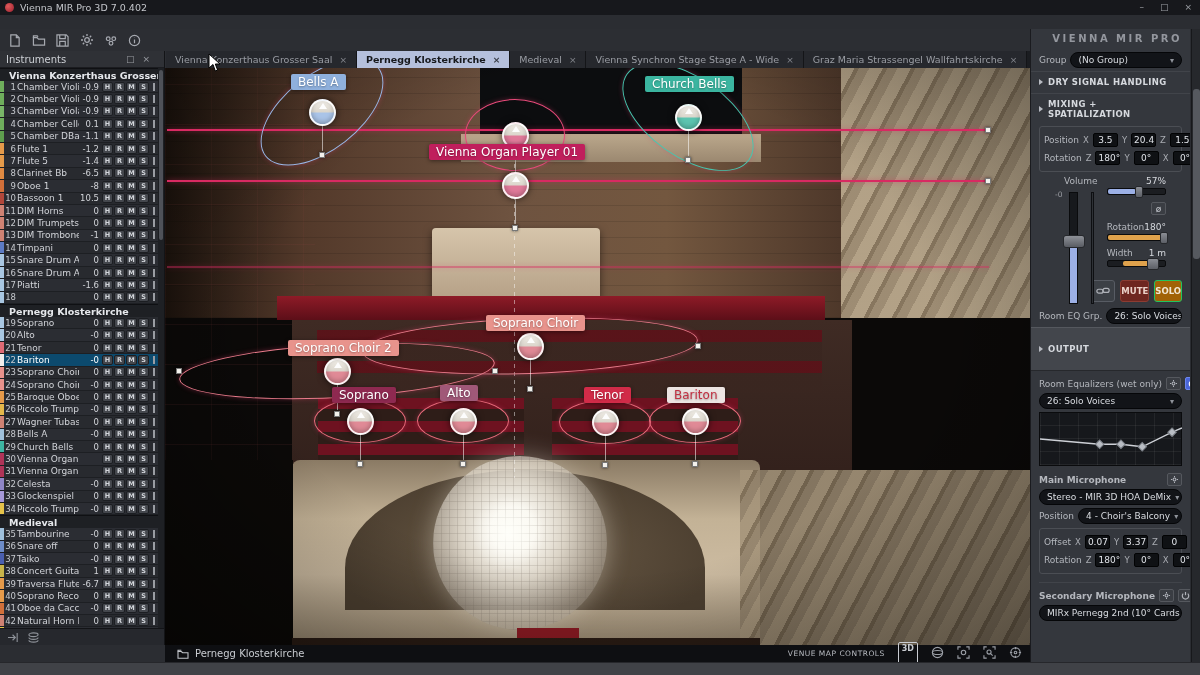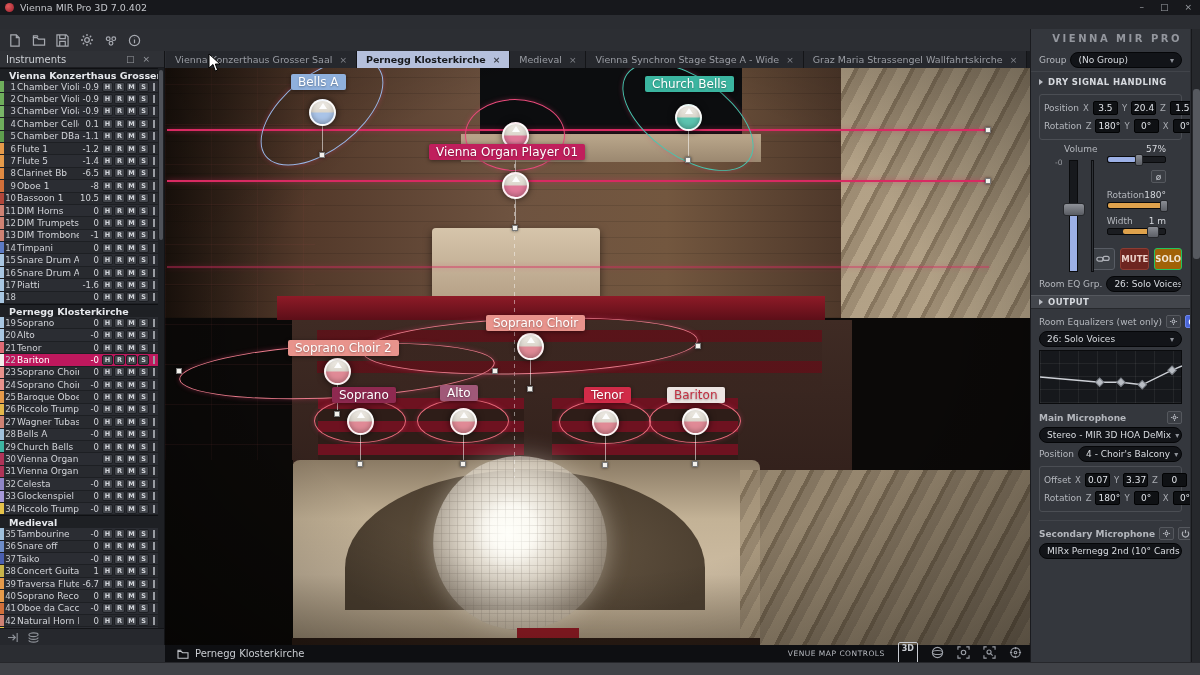--- a/index.html
+++ b/index.html
@@ -24,21 +24,21 @@
   #ipanel{position:absolute;left:0;top:51px;width:165px;height:594px;background:#2a2c31;border-right:1px solid #131417;overflow:hidden}
   #ipanel-head{height:17px;background:#2f3136;color:#cdd0d5;font-size:10px;line-height:17px;padding-left:6px;
     border-bottom:1px solid #1b1c20;position:relative}
   #ipanel-head .hicons{position:absolute;right:14px;top:0;display:flex;gap:8px;color:#9a9da3;font-size:9px}
   #ilist{position:absolute;left:0;top:17px;width:159px;bottom:17px;overflow:hidden;background:#26282d}
   .igh{height:13px;line-height:13px;background:#1e2024;color:#e6e8ec;font-weight:bold;font-size:9.5px;padding-left:9px;
     border-top:1px solid #0f1013;white-space:nowrap;overflow:hidden}
   .irow{height:12.4px;display:flex;align-items:center;background:#2b2d33;border-bottom:1px solid #1d1f23;
     color:#d2d4d9;font-size:9px;white-space:nowrap}
   .irow:nth-child(odd){background:#282a2f}
-  .irow.sel{background:#be185d;color:#fff}
+  .irow.sel{background:#0c4a6e;color:#fff}
   .istrip{width:4px;align-self:stretch;flex:none}
   .inum{width:12px;text-align:right;flex:none;font-size:8.5px;color:#c6c9ce}
   .ilab{flex:1;overflow:hidden;text-overflow:clip;padding-left:1px}
   .ival{width:23px;text-align:right;flex:none;font-size:8.5px;padding-right:3px}
   .ibtns{display:flex;gap:1px;flex:none}
   .ibtn{width:11px;height:10px;background:#44474d;border:1px solid #1c1e22;border-radius:2px;color:#d3d6db;
     font-size:6.5px;font-weight:bold;display:flex;align-items:center;justify-content:center}
   .imeter{width:2px;height:8px;background:#9a9da3;margin:0 4px 0 4px;flex:none}
   #ilist-scroll{position:absolute;right:0;top:17px;bottom:17px;width:6px;background:#1e2024}
   #ilist-scroll .thumb{position:absolute;left:1px;top:2px;width:4px;height:170px;background:#4e5158;border-radius:2px}
@@ -81,21 +81,21 @@
   #rp{position:absolute;left:1030px;top:29px;width:160px;height:633px;background:#34373d;border-left:1px solid #1a1b1f;
     overflow:hidden;font-size:9px;color:#c6c9cf}
   .brand{height:20px;line-height:20px;text-align:right;padding-right:8px;font-size:10px;font-weight:bold;letter-spacing:2.5px;color:#94979e}
   .rp-row{display:flex;align-items:center;gap:4px;margin:3px 8px}
   .rp-label{color:#b4b7bd;white-space:nowrap}
   .rp-select{flex:1;display:flex;align-items:center;justify-content:space-between;background:#121418;border:1px solid #050608;
     border-radius:8px;padding:2px 7px;color:#d9dce1;white-space:nowrap;overflow:hidden}
   .chev{color:#8f939a;font-size:8px;margin-left:4px}
   .rp-sec{display:flex;align-items:center;gap:5px;padding:5px 8px 3px;border-top:1px solid #41444a;margin-top:3px;
     font-weight:bold;letter-spacing:.4px;color:#d6d9de;font-size:8.5px}
-  .rp-sec.outp{background:#43464c;border-top:1px solid #55585e;border-bottom:1px solid #26282c;padding:1px 8px}
+  .rp-sec.outp{background:#43464c;border-top:1px solid #55585e;border-bottom:1px solid #26282c;padding:16px 8px}
   .tri{width:0;height:0;border-top:3px solid transparent;border-bottom:3px solid transparent;border-left:4px solid #b8bbc2;flex:none}
   .box{border:1px solid #4b4e54;border-radius:3px;margin:4px 8px;padding:4px 4px}
   .numfield{background:#0f1114;border:1px solid #020304;border-radius:2px;min-width:25px;text-align:center;padding:1px 2px;color:#e0e3e8}
   .axisl{color:#a9acb2;font-size:8.5px}
   .micbtn{margin-left:auto;width:34px;height:26px;border:1px solid #55585e;border-radius:3px;background:#3a3d43;
     display:flex;align-items:center;justify-content:center}
   .hslider{position:relative;height:7px;background:#1b1d21;border:1px solid #0a0b0d;border-radius:2px;margin-top:2px}
   .hfill{position:absolute;left:0;top:0;bottom:0;border-radius:2px}
   .hhandle{position:absolute;top:-3px;width:8px;height:12px;background:linear-gradient(#8a8d94,#5c5f66);
     border:1px solid #26282c;border-radius:2px}
@@ -949,20 +949,24 @@
       <span class="rp-select">
         <span>(No Group)</span>
         <span class="chev">▾</span>
       </span>
     </div>
 
     <div class="rp-sec">
       <span class="tri"></span>
       <span>DRY SIGNAL HANDLING</span>
     </div>
+    <div class="rp-sec">
+      <span class="tri"></span>
+      <span>MIXING + SPATIALIZATION</span>
+    </div>
 
     <div class="box">
       <div class="rp-row" style="margin:2px 0">
         <span class="rp-label">Position</span>
         <span class="axisl">X</span>
         <span class="numfield">3.5</span>
         <span class="axisl">Y</span>
         <span class="numfield">20.4</span>
         <span class="axisl">Z</span>
         <span class="numfield">1.5</span>

